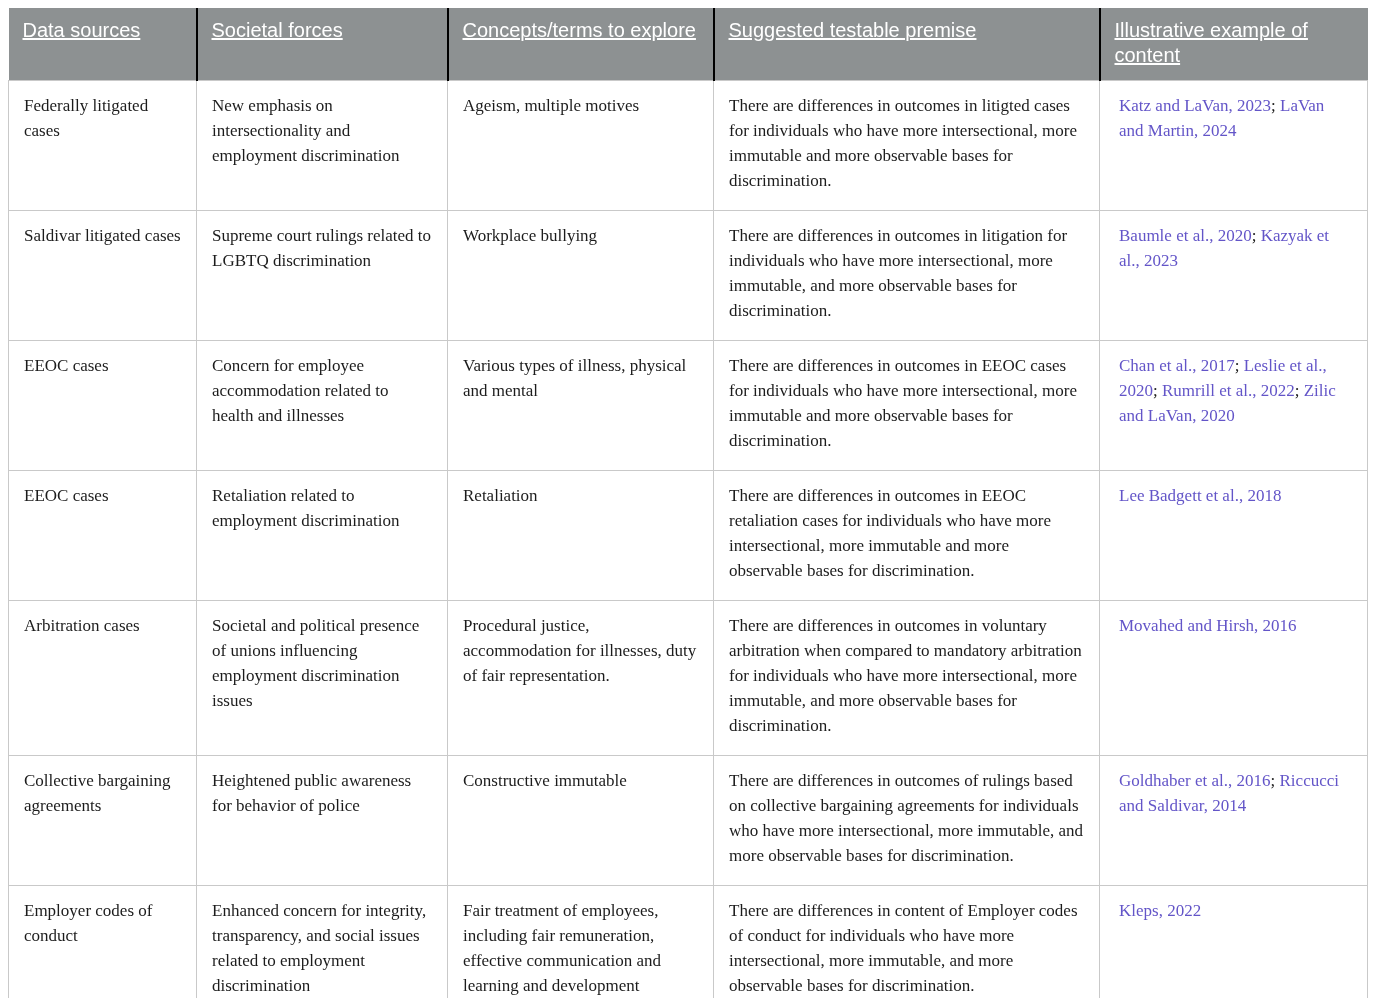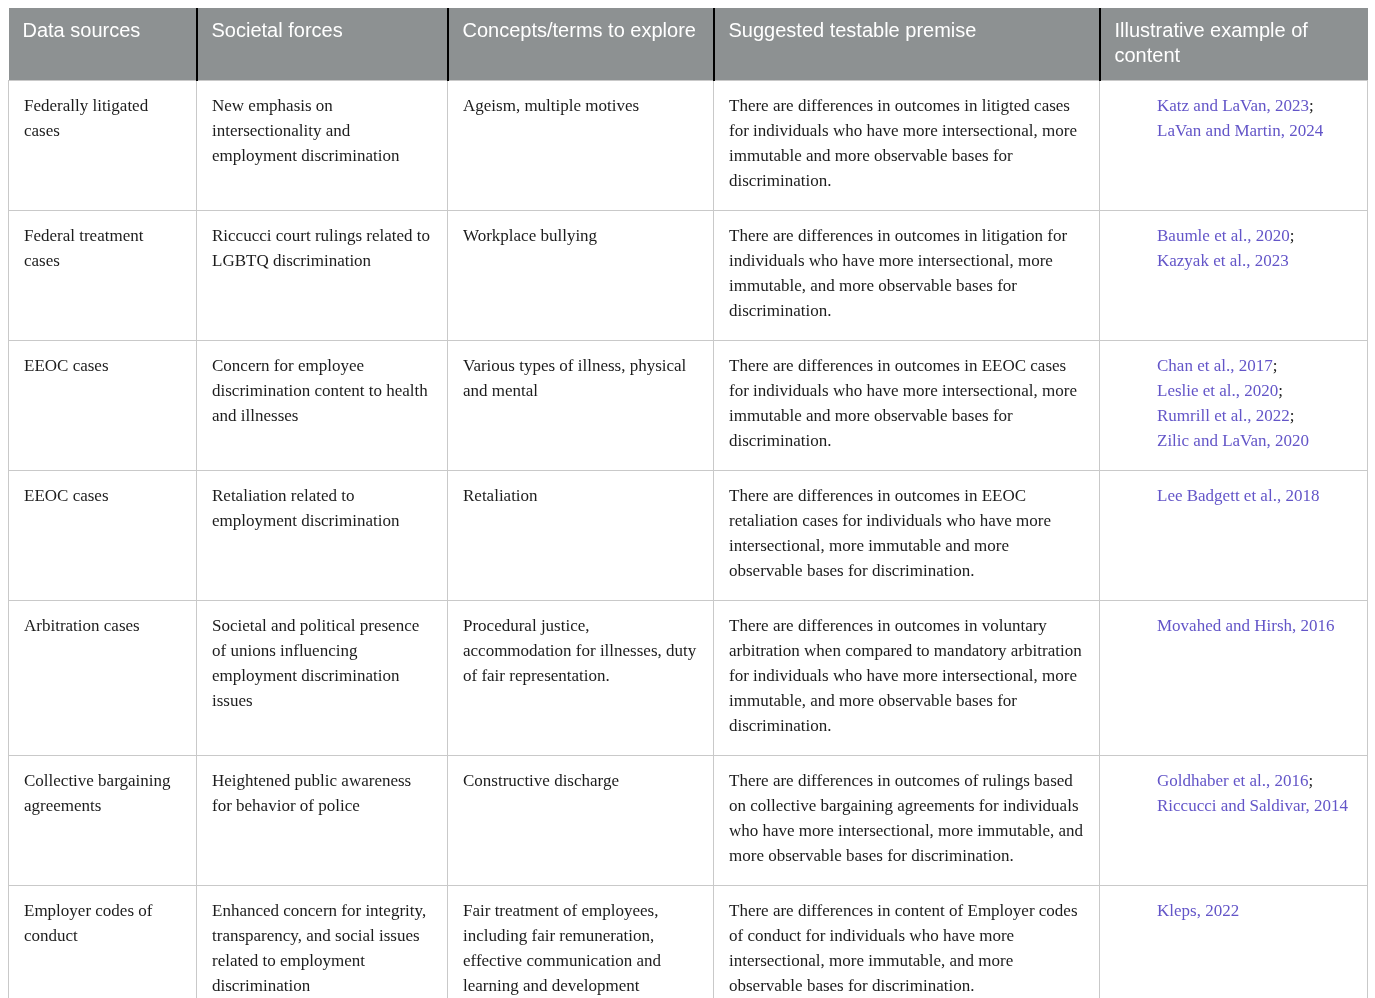--- a/index.html
+++ b/index.html
@@ -31,39 +31,39 @@
     background:var(--header-bg);
     color:var(--header-text);
     font-family:"Liberation Sans","DejaVu Sans",sans-serif;
     font-size:20px;
     font-weight:400;
     text-align:left;
     vertical-align:top;
     padding:10px 14px 12px 14px;
     line-height:1.25;
     height:68px;
+    text-decoration:underline;
   }
   thead th + th{
     border-left:2px solid #000000;
   }
   tbody td{
     border:1px solid var(--border);
     vertical-align:top;
     padding:13px 15px 16px 15px;
     font-size:17px;
     line-height:1.47;
     background:#ffffff;
   }
   tbody tr td:first-child{border-left:1px solid var(--border);}
   tbody tr td:last-child{border-right:1px solid var(--border);}
   td.cell-citations a{
     color:var(--link);
     text-decoration:none;
     cursor:pointer;
-    margin-left:38px;
   }
   td.cell-citations .sep{
     color:var(--body-text);
   }
   td.cell-citations{
     padding-left:19px;
   }
 </style>
 </head>
 <body>
@@ -88,29 +88,29 @@
     </thead>
     <tbody>
         <tr>
           <td>Federally litigated cases</td>
           <td>New emphasis on intersectionality and employment discrimination</td>
           <td>Ageism, multiple motives</td>
           <td>There are differences in outcomes in litigted cases for individuals who have more intersectional, more immutable and more observable bases for discrimination.</td>
           <td class="cell-citations"><a href="#">Katz and LaVan, 2023</a><span class="sep">; </span><a href="#">LaVan and Martin, 2024</a></td>
         </tr>
         <tr>
-          <td>Federal treatment cases</td>
-          <td>Riccucci court rulings related to LGBTQ discrimination</td>
+          <td>Saldivar litigated cases</td>
+          <td>Supreme court rulings related to LGBTQ discrimination</td>
           <td>Workplace bullying</td>
           <td>There are differences in outcomes in litigation for individuals who have more intersectional, more immutable, and more observable bases for discrimination.</td>
           <td class="cell-citations"><a href="#">Baumle et al., 2020</a><span class="sep">; </span><a href="#">Kazyak et al., 2023</a></td>
         </tr>
         <tr>
           <td>EEOC cases</td>
-          <td>Concern for employee discrimination content to health and illnesses</td>
+          <td>Concern for employee accommodation related to health and illnesses</td>
           <td>Various types of illness, physical and mental</td>
           <td>There are differences in outcomes in EEOC cases for individuals who have more intersectional, more immutable and more observable bases for discrimination.</td>
           <td class="cell-citations"><a href="#">Chan et al., 2017</a><span class="sep">; </span><a href="#">Leslie et al., 2020</a><span class="sep">; </span><a href="#">Rumrill et al., 2022</a><span class="sep">; </span><a href="#">Zilic and LaVan, 2020</a></td>
         </tr>
         <tr>
           <td>EEOC cases</td>
           <td>Retaliation related to employment discrimination</td>
           <td>Retaliation</td>
           <td>There are differences in outcomes in EEOC retaliation cases for individuals who have more intersectional, more immutable and more observable bases for discrimination.</td>
           <td class="cell-citations"><a href="#">Lee Badgett et al., 2018</a></td>
@@ -118,21 +118,21 @@
         <tr>
           <td>Arbitration cases</td>
           <td>Societal and political presence of unions influencing employment discrimination issues</td>
           <td>Procedural justice, accommodation for illnesses, duty of fair representation.</td>
           <td>There are differences in outcomes in voluntary arbitration when compared to mandatory arbitration for individuals who have more intersectional, more immutable, and more observable bases for discrimination.</td>
           <td class="cell-citations"><a href="#">Movahed and Hirsh, 2016</a></td>
         </tr>
         <tr>
           <td>Collective bargaining agreements</td>
           <td>Heightened public awareness for behavior of police</td>
-          <td>Constructive discharge</td>
+          <td>Constructive immutable</td>
           <td>There are differences in outcomes of rulings based on collective bargaining agreements for individuals who have more intersectional, more immutable, and more observable bases for discrimination.</td>
           <td class="cell-citations"><a href="#">Goldhaber et al., 2016</a><span class="sep">; </span><a href="#">Riccucci and Saldivar, 2014</a></td>
         </tr>
         <tr>
           <td>Employer codes of conduct</td>
           <td>Enhanced concern for integrity, transparency, and social issues related to employment discrimination</td>
           <td>Fair treatment of employees, including fair remuneration, effective communication and learning and development opportunities</td>
           <td>There are differences in content of Employer codes of conduct for individuals who have more intersectional, more immutable, and more observable bases for discrimination.</td>
           <td class="cell-citations"><a href="#">Kleps, 2022</a></td>
         </tr>

